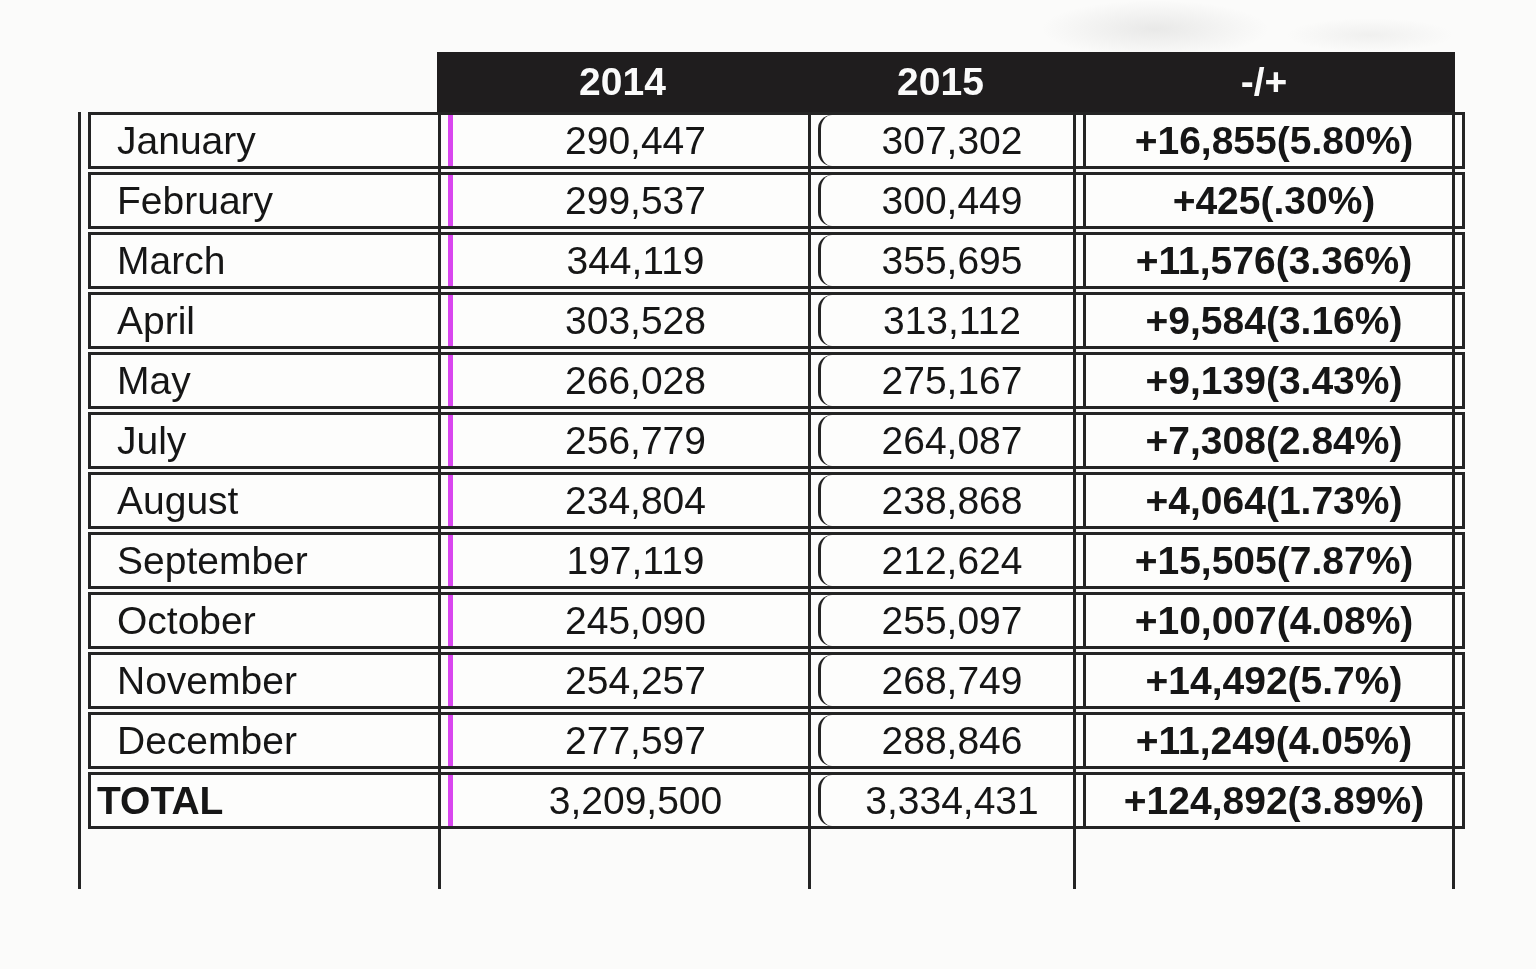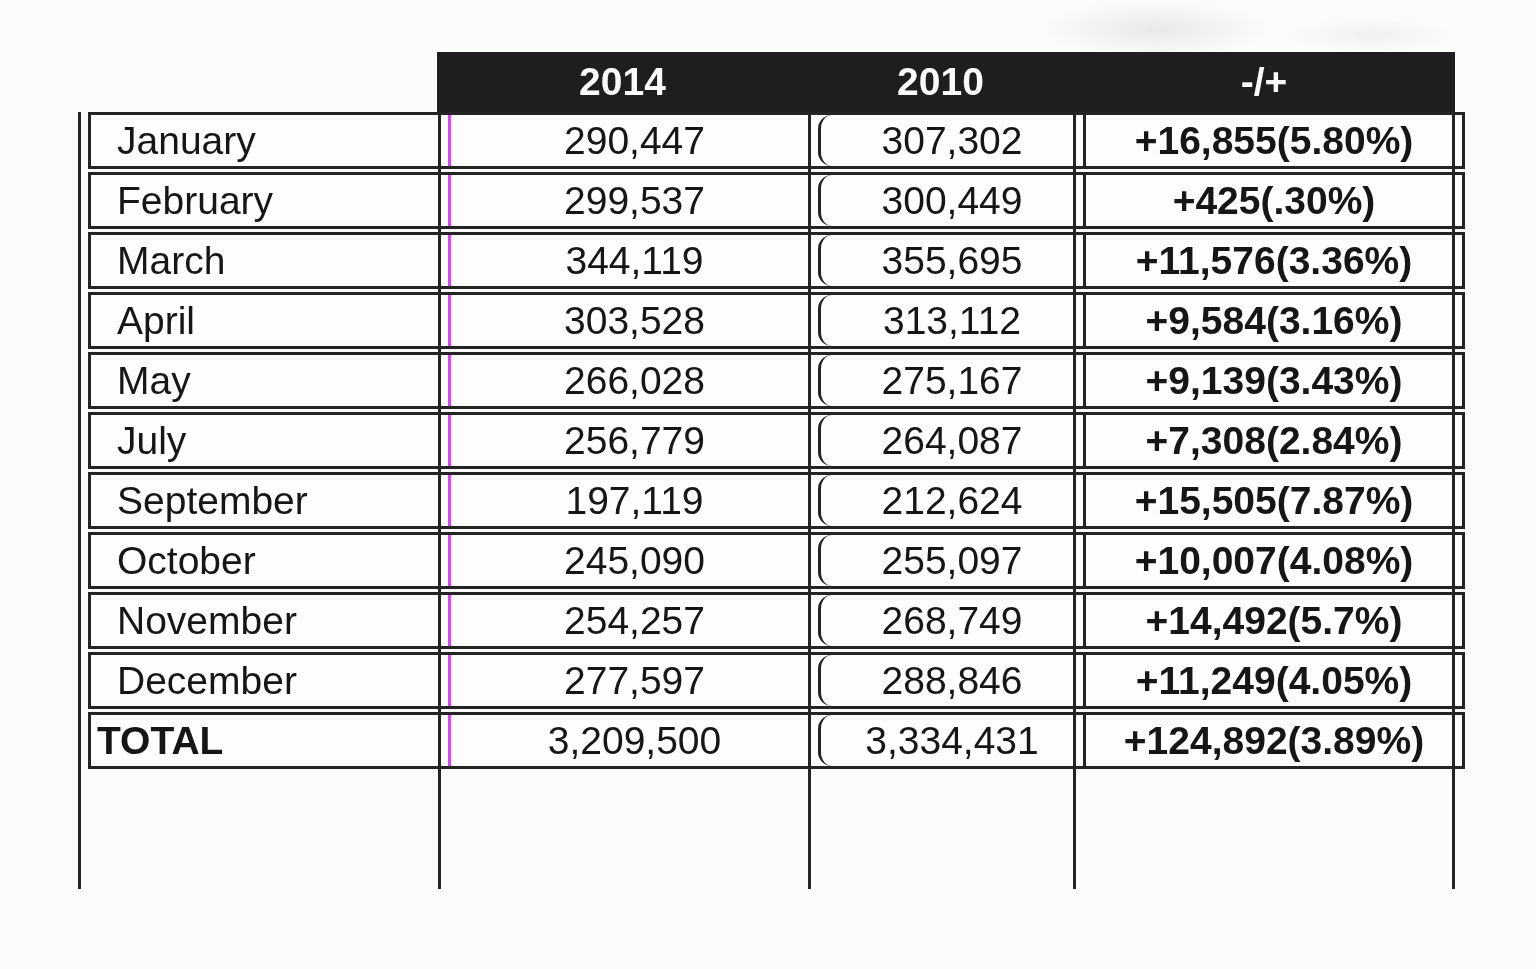--- a/index.html
+++ b/index.html
@@ -64,21 +64,21 @@
   }
   .c {
     display: flex;
     align-items: center;
     font-size: 39px;
     color: #161616;
     white-space: nowrap;
     overflow: hidden;
   }
   .c1 { width: 357px; padding-left: 26px; justify-content: flex-start; }
-  .c2 { width: 370px; border-left: 3px solid #d946ef; justify-content: center; }
+  .c2 { width: 370px; border-left: 5px solid #d946ef; justify-content: center; }
   .c3 { width: 265px; border-left: 3px solid #242424; justify-content: center; border-radius: 14px; }
   .c4 { flex: 1; border-left: 3px solid #242424; justify-content: center; font-weight: 700; }
   .row.total .c1 { font-weight: 700; padding-left: 6px; }
 
   
   .vline {
     position: absolute;
     top: 112px;
     width: 3px;
     height: 777px;
@@ -95,21 +95,21 @@
 <body>
 
 <div class="page">
 
   <div class="smudge smudge-a"></div>
   <div class="smudge smudge-b"></div>
   <div class="smudge smudge-c"></div>
 
   <div class="header-bar">
     <div class="h-cell h-2014">2014</div>
-    <div class="h-cell h-2015">2010</div>
+    <div class="h-cell h-2015">2015</div>
     <div class="h-cell h-delta">-/+</div>
   </div>
 
   <div class="tbody">
 
     <div class="row">
       <div class="c c1">January</div>
       <div class="c c2">290,447</div>
       <div class="c c3">307,302</div>
       <div class="c c4">+16,855(5.80%)</div>
@@ -144,20 +144,26 @@
     </div>
 
 
     <div class="row">
       <div class="c c1">July</div>
       <div class="c c2">256,779</div>
       <div class="c c3">264,087</div>
       <div class="c c4">+7,308(2.84%)</div>
     </div>
 
+    <div class="row">
+      <div class="c c1">August</div>
+      <div class="c c2">234,804</div>
+      <div class="c c3">238,868</div>
+      <div class="c c4">+4,064(1.73%)</div>
+    </div>
 
     <div class="row">
       <div class="c c1">September</div>
       <div class="c c2">197,119</div>
       <div class="c c3">212,624</div>
       <div class="c c4">+15,505(7.87%)</div>
     </div>
 
     <div class="row">
       <div class="c c1">October</div>

